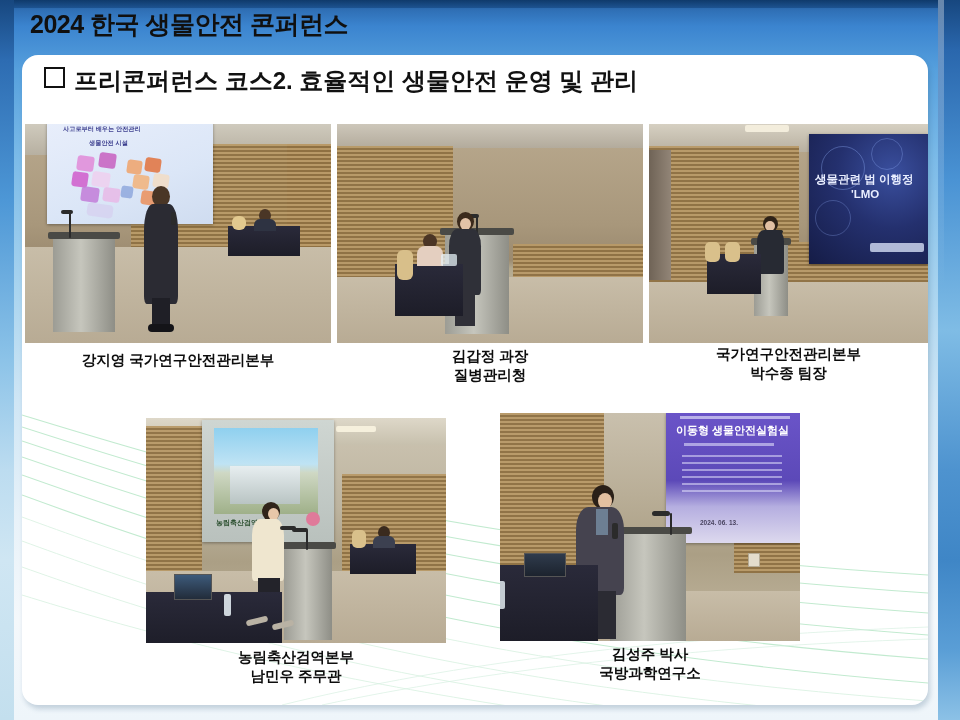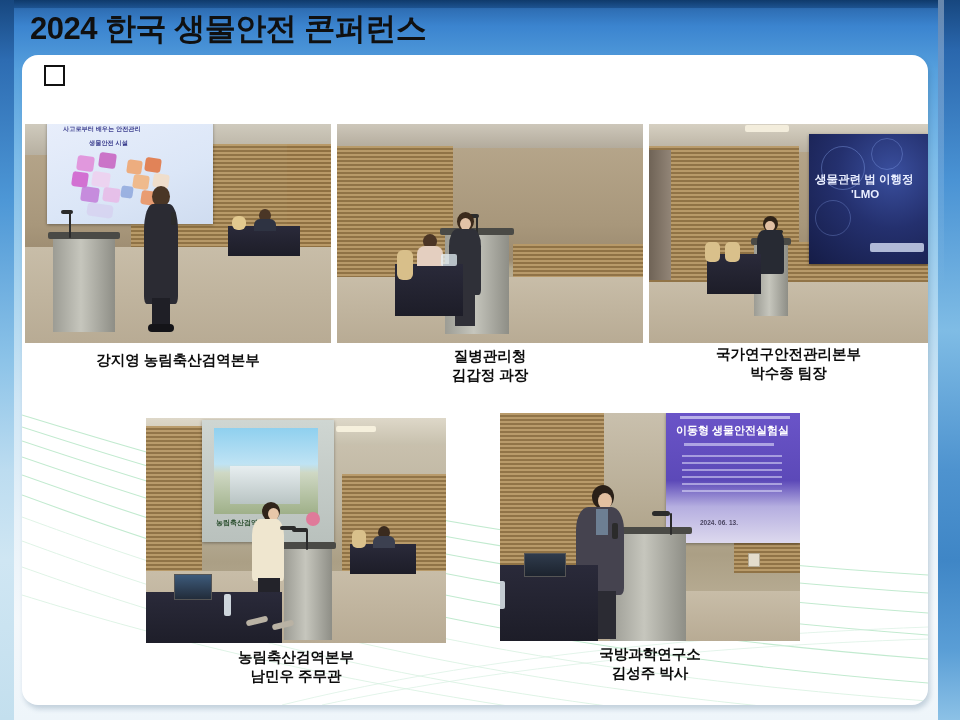--- a/index.html
+++ b/index.html
@@ -31,21 +31,21 @@
     content:"";position:absolute;left:0;top:0;width:6px;height:720px;
     background:linear-gradient(180deg,rgba(255,255,255,.35),rgba(255,255,255,0) 40%);
   }
   .topbar{
     position:absolute;left:0;top:0;width:960px;height:8px;
     background:linear-gradient(180deg,#0f3a6b,#1d5391);
   }
 
   .title{
     position:absolute;left:30px;top:8px;
-    font-size:31px;font-weight:bold;color:#101010;
+    font-size:25px;font-weight:bold;color:#101010;
     letter-spacing:-0.5px;white-space:nowrap;
   }
 
   .panel{
     position:absolute;left:22px;top:55px;width:906px;height:650px;
     background:#ffffff;border-radius:16px;
     box-shadow:2px 4px 5px rgba(40,80,120,.22);
     overflow:hidden;
   }
   
@@ -121,21 +121,21 @@
           <path d="M0,220 C200,282 460,344 906,378"></path>
         </g>
         <g fill="none" stroke="#d8f0e2" stroke-width="1" opacity="0.7">
           <path d="M260,330 C430,288 640,262 906,252"></path>
           <path d="M300,330 C460,296 660,272 906,264"></path>
         </g>
       </svg>
     </div>
 
     <div class="subtitle">
-      <span class="box"></span>
+      <span class="box"></span><span>프리콘퍼런스 코스2. 효율적인 생물안전 운영 및 관리</span>
     </div>
 
     <div class="photo" style="left:3px;top:69px;width:306px;height:219px;">
       <div class="wall"></div>
       <div class="ceil"></div>
       <div class="woodpanel" style="left:106px;top:20px;width:200px;height:140px;"></div>
       <div class="woodpanel" style="left:262px;top:20px;width:44px;height:148px;background-color:#c0a169;opacity:.98;"></div>
       <div class="floor" style="height:44%;"></div>
 
       <div class="screen" style="left:22px;top:-2px;width:166px;height:102px;
@@ -168,21 +168,21 @@
         <div style="position:absolute;left:5px;top:138px;width:26px;height:8px;background:#141418;border-radius:4px;"></div>
         <div class="mic" style="left:28px;top:26px;width:5px;height:13px;border-radius:2px;"></div>
       </div>
 
       <div class="table" style="left:203px;top:102px;width:72px;height:30px;"></div>
       <div class="head" style="left:234px;top:85px;width:12px;height:13px;"></div>
       <div style="position:absolute;left:229px;top:95px;width:22px;height:12px;background:#2e3342;border-radius:6px 6px 0 0;"></div>
       <div style="position:absolute;left:207px;top:92px;width:14px;height:14px;background:#e2c98f;border-radius:6px;"></div>
     </div>
     <div class="cap" style="left:3px;top:296px;width:306px;">
-      <div>강지영 농림축산검역본부</div>
+      <div>강지영 국가연구안전관리본부</div>
     </div>
 
     <div class="photo" style="left:315px;top:69px;width:306px;height:219px;">
       <div class="wall"></div>
       <div class="ceil" style="height:11%;background:linear-gradient(180deg,#cdc7ba,#b3ab9c);"></div>
       <div class="woodpanel" style="left:0;top:22px;width:116px;height:148px;"></div>
       <div class="woodpanel" style="left:176px;top:120px;width:130px;height:52px;"></div>
       <div class="floor" style="height:30%;"></div>
 
 
@@ -197,22 +197,22 @@
         <div style="position:absolute;left:8px;top:78px;width:20px;height:36px;background:#303038;"></div>
       </div>
 
       <div class="table" style="left:58px;top:140px;width:68px;height:52px;"></div>
       <div class="head" style="left:86px;top:110px;width:14px;height:15px;background:#4a3525;"></div>
       <div style="position:absolute;left:80px;top:122px;width:26px;height:20px;background:#e4cfc0;border-radius:8px 8px 0 0;"></div>
       <div style="position:absolute;left:60px;top:126px;width:16px;height:30px;background:#d8bf8a;border-radius:6px;"></div>
       <div style="position:absolute;left:104px;top:130px;width:16px;height:12px;background:rgba(230,240,245,.75);border-radius:2px;"></div>
     </div>
     <div class="cap" style="left:315px;top:292px;width:306px;">
+      <div>김갑정 과장</div>
       <div>질병관리청</div>
-      <div>김갑정 과장</div>
     </div>
 
     <div class="photo" style="left:627px;top:69px;width:279px;height:219px;">
       <div class="wall"></div>
       <div class="ceil" style="height:13%;background:linear-gradient(180deg,#d6d0c2,#b8b0a0);"></div>
       <div style="position:absolute;left:96px;top:1px;width:44px;height:7px;background:#f3eddc;border-radius:2px;"></div>
       <div class="woodpanel" style="left:0;top:22px;width:150px;height:138px;"></div>
       <div class="woodpanel" style="left:150px;top:118px;width:129px;height:44px;"></div>
       <div style="position:absolute;left:0;top:26px;width:22px;height:130px;background:linear-gradient(90deg,#6f6356,#928577);"></div>
       <div class="floor" style="height:28%;"></div>
@@ -324,18 +324,18 @@
         <div class="mic" style="left:38px;top:38px;width:6px;height:16px;border-radius:2px;"></div>
       </div>
 
       <div class="table" style="left:-20px;top:152px;width:118px;height:76px;"></div>
       <div style="position:absolute;left:24px;top:140px;width:40px;height:22px;
                   background:linear-gradient(180deg,#2f3b4c,#1c232e);border:1px solid #555;"></div>
       <div style="position:absolute;left:-4px;top:168px;width:9px;height:28px;background:rgba(235,245,250,.8);border-radius:2px;"></div>
       <div style="position:absolute;left:248px;top:140px;width:10px;height:12px;background:#e4ddcd;border:1px solid #b6ac96;"></div>
     </div>
     <div class="cap" style="left:478px;top:590px;width:300px;">
+      <div>김성주 박사</div>
       <div>국방과학연구소</div>
-      <div>김성주 박사</div>
     </div>
 
   </div>
 </div>
 
 </body></html>

